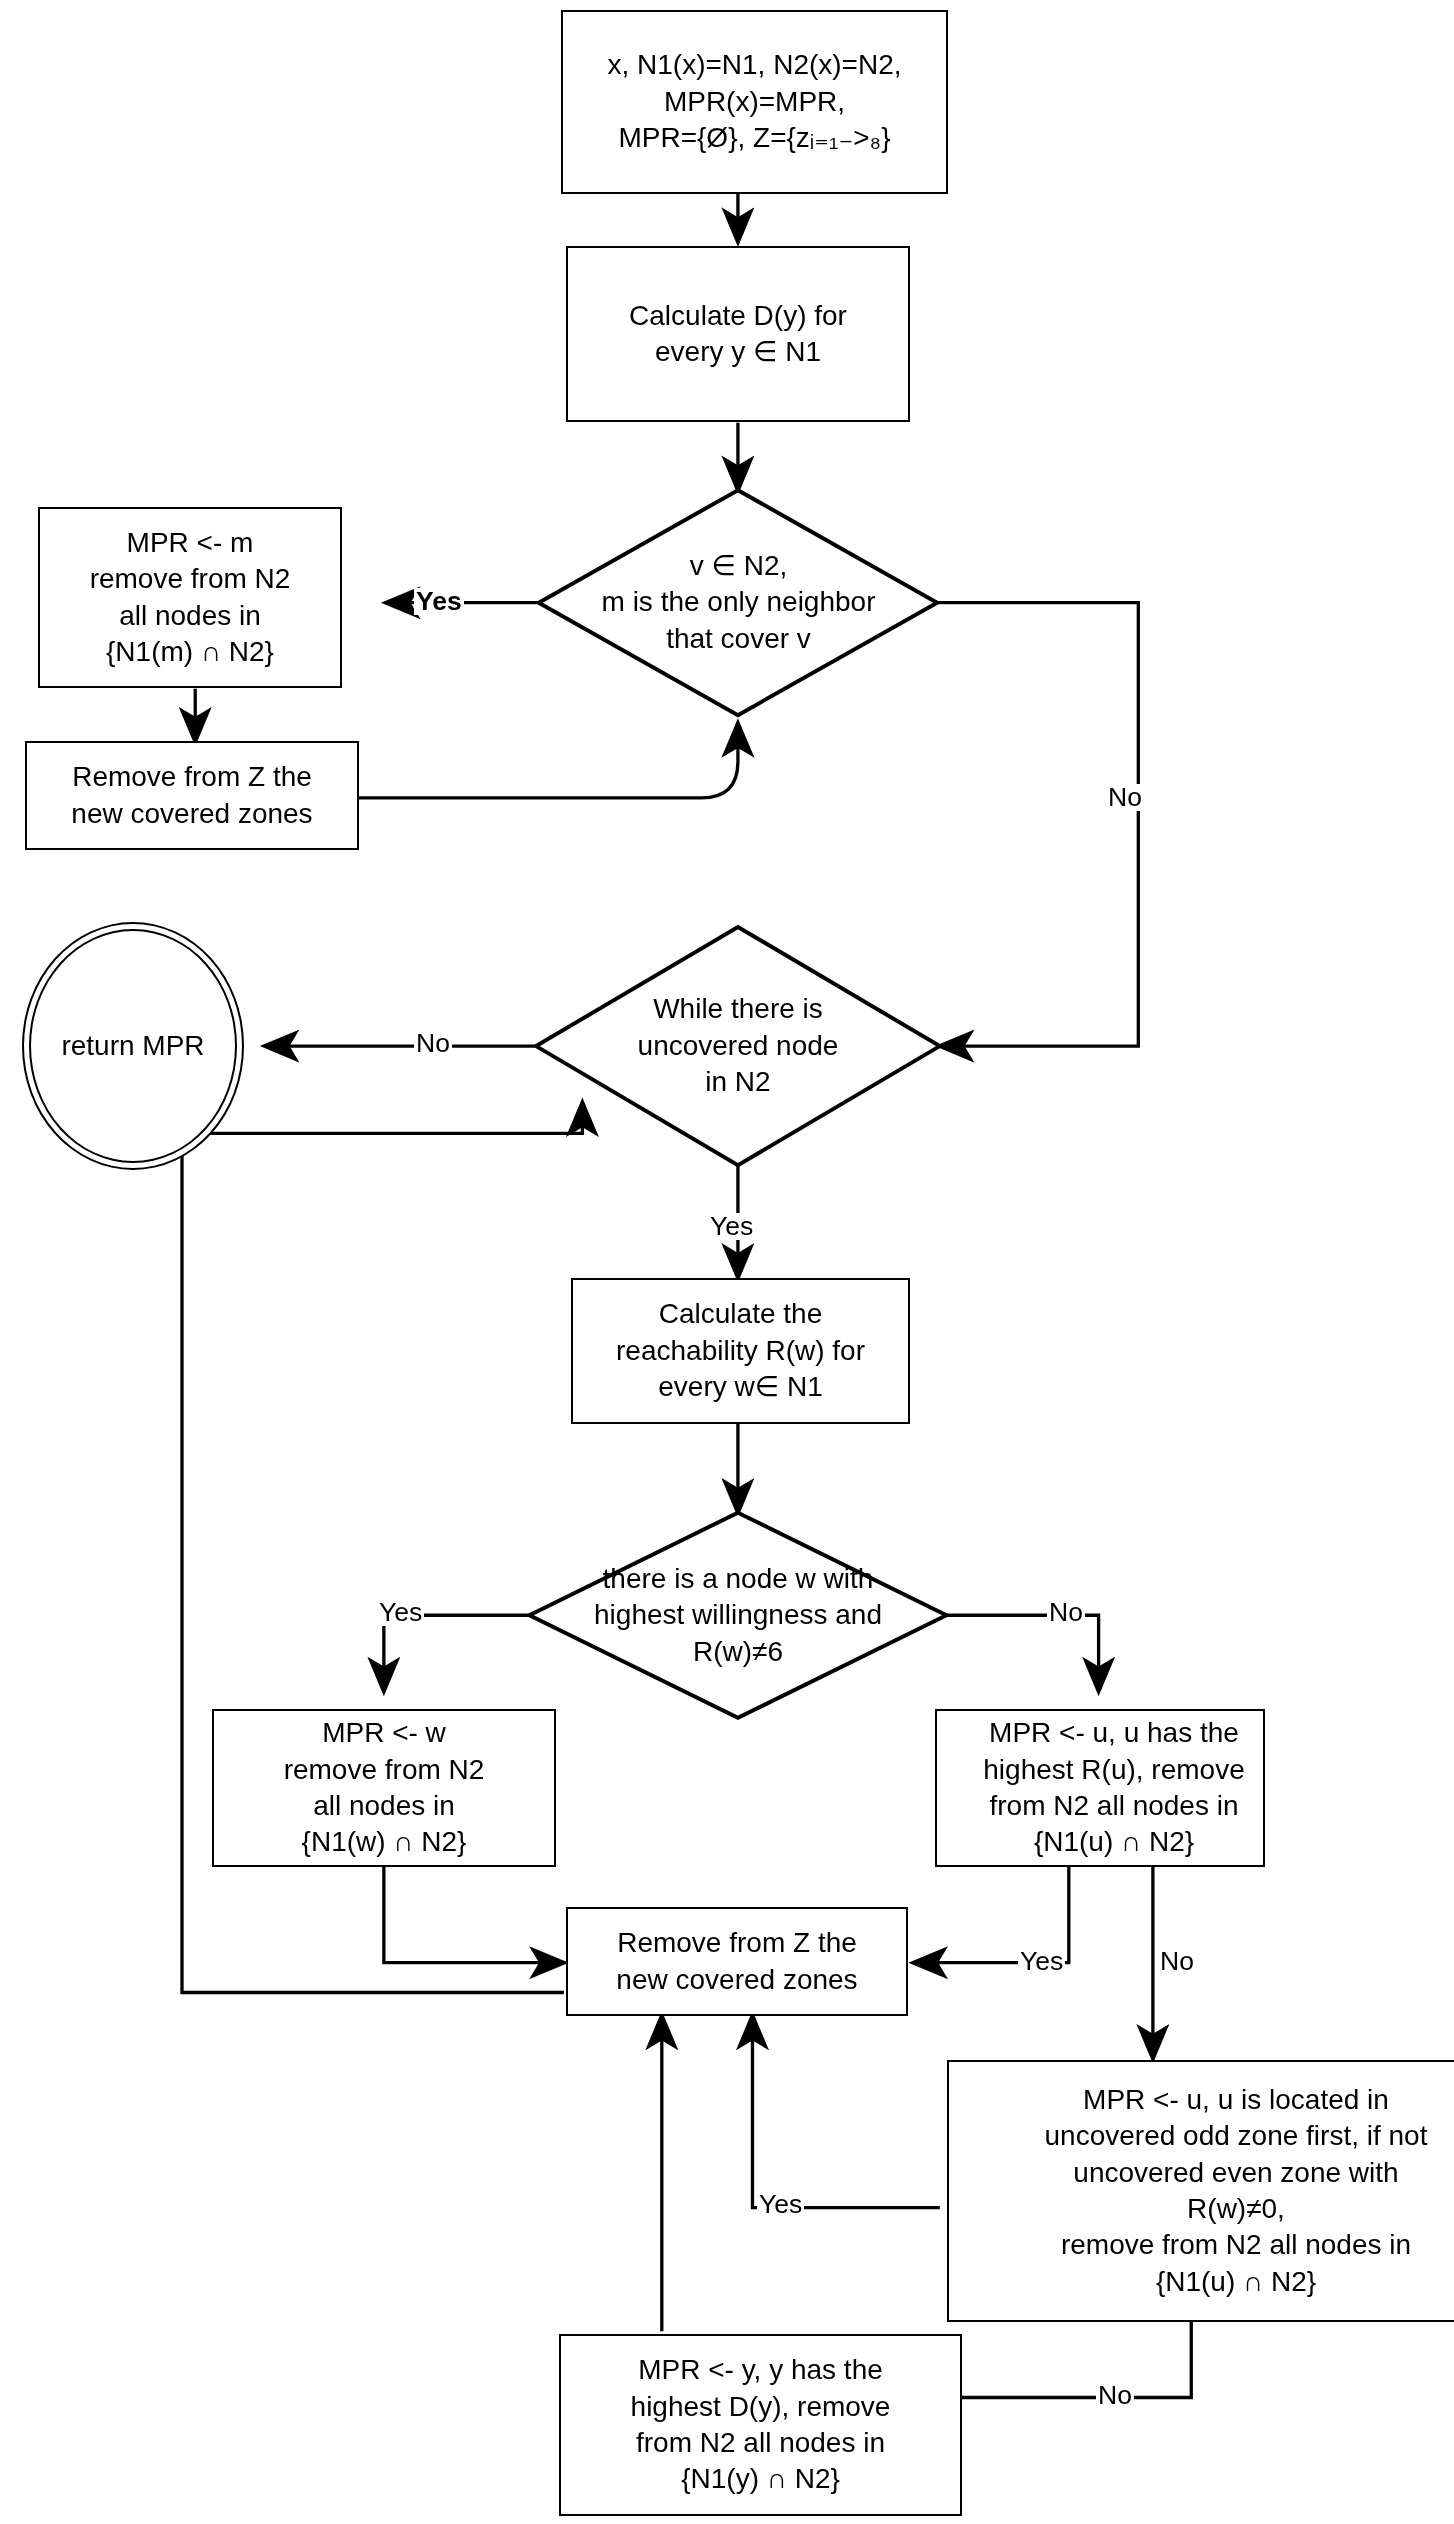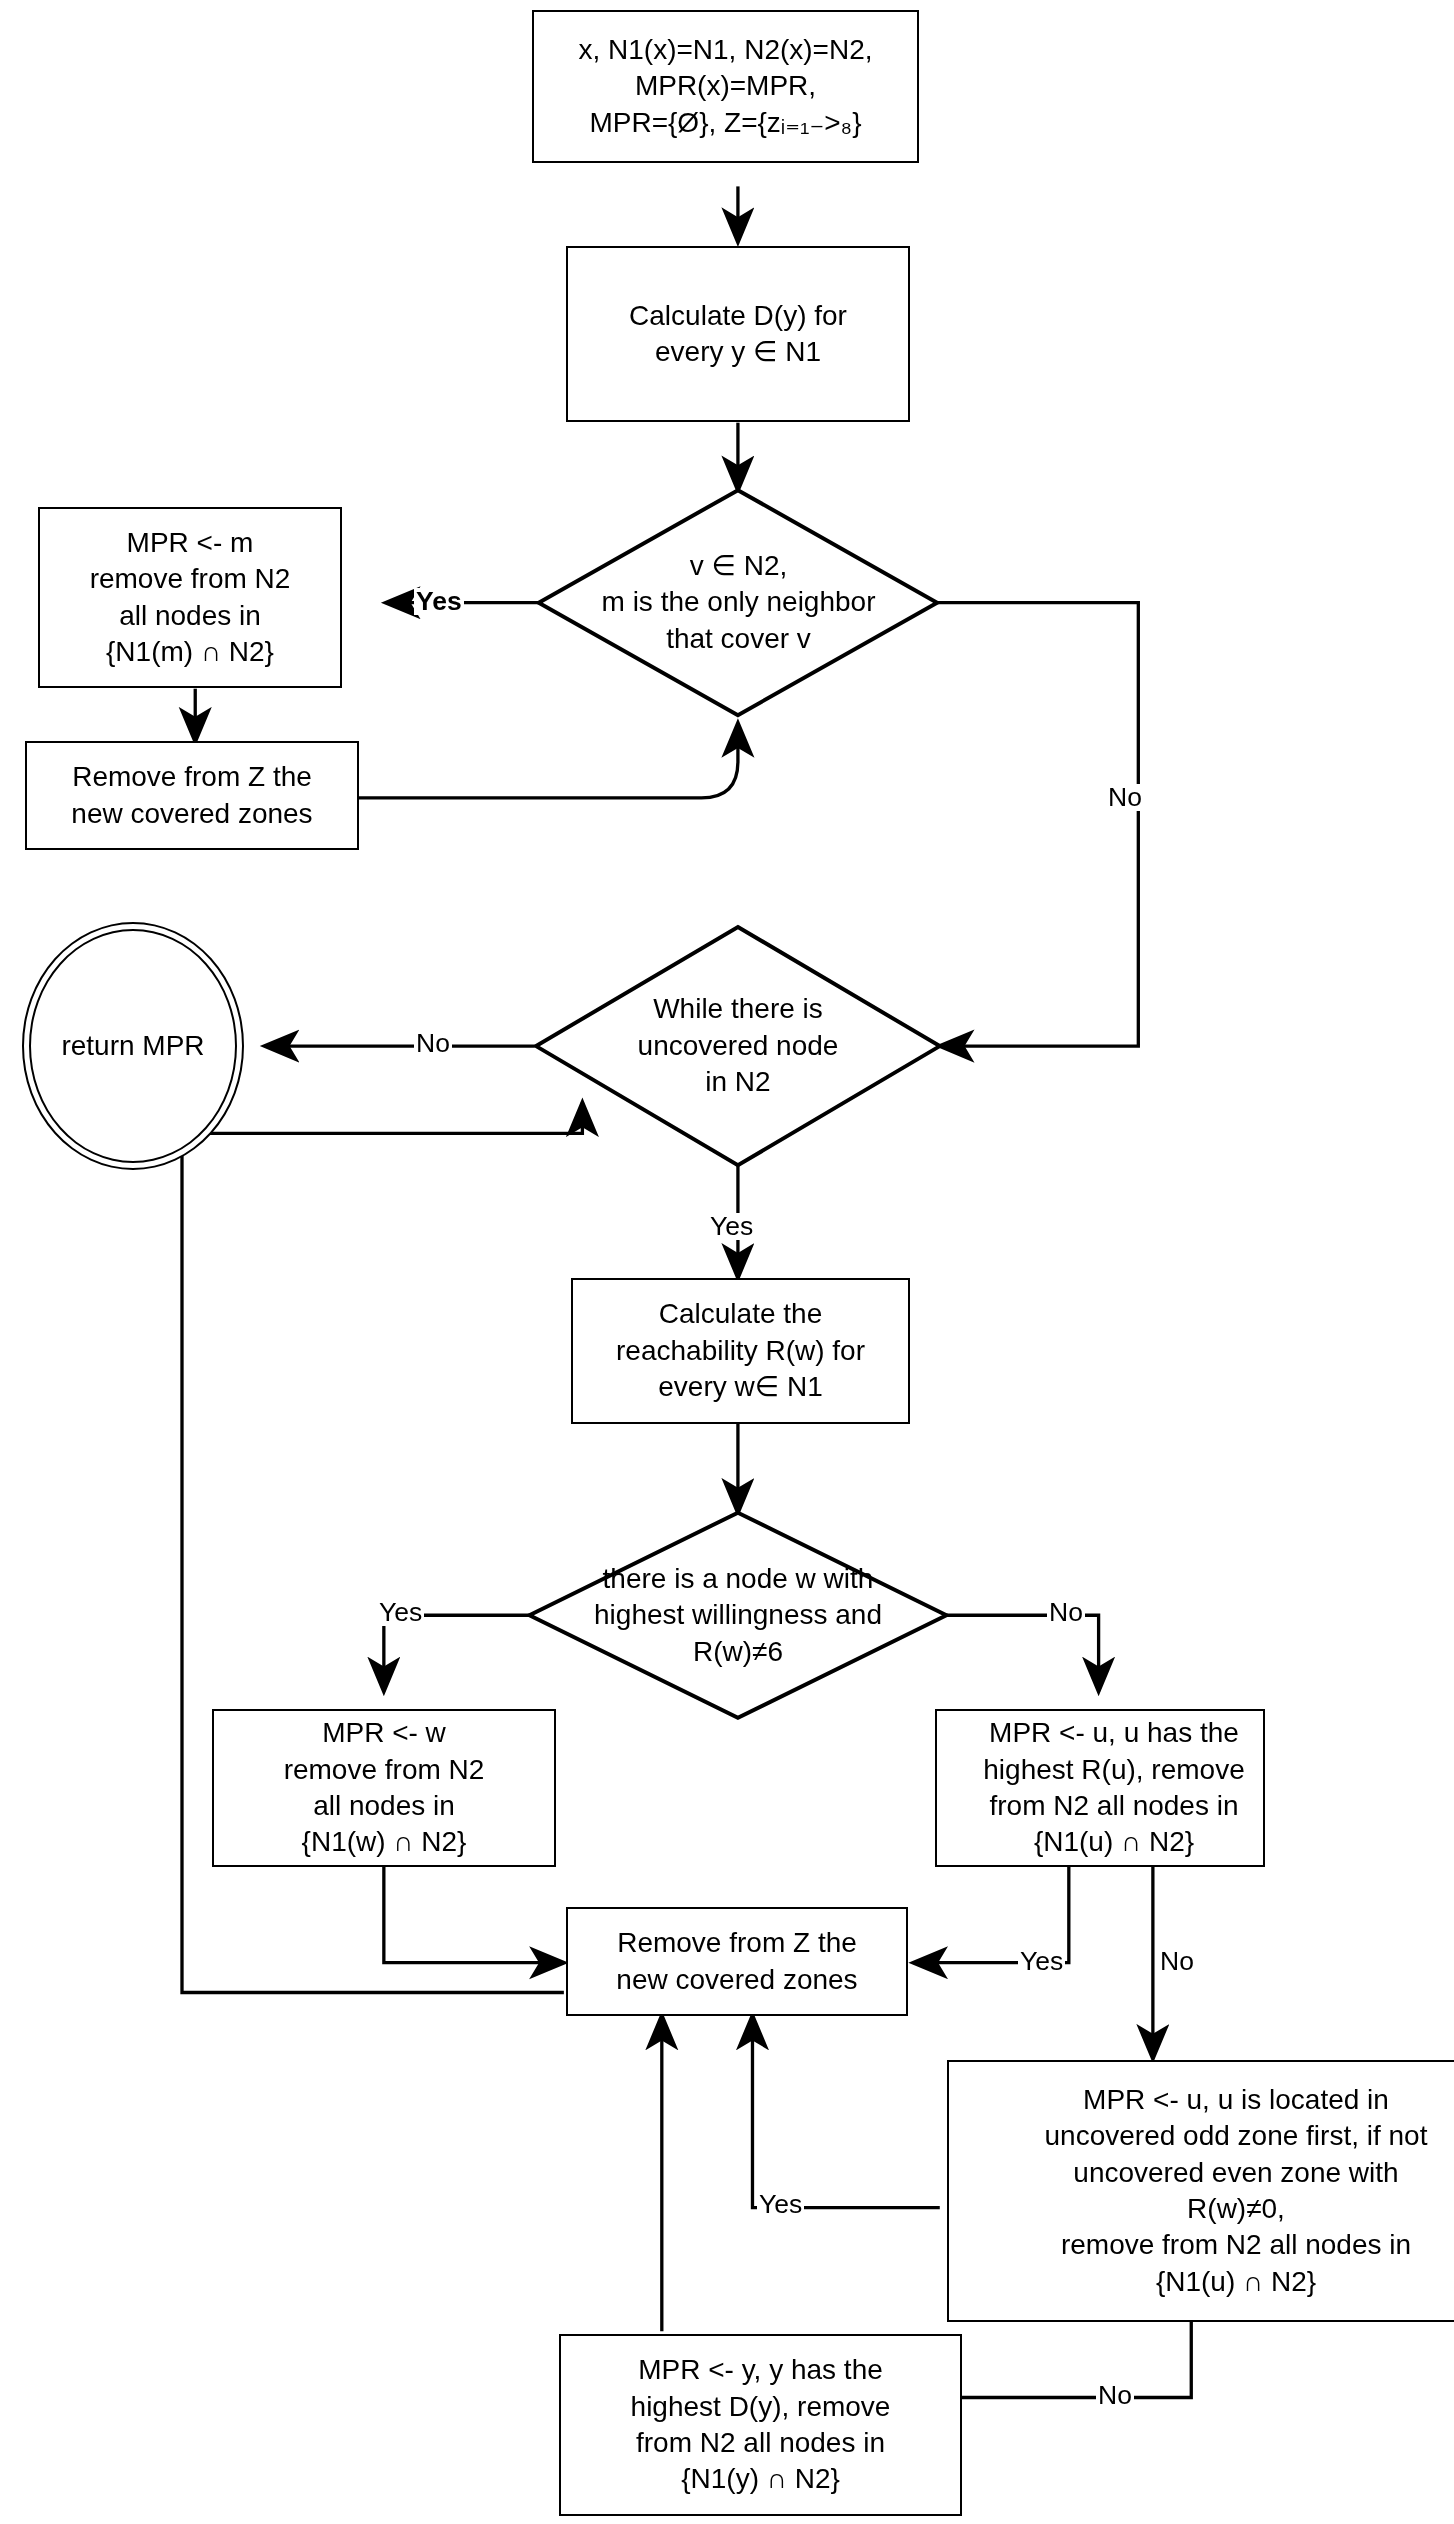--- a/index.html
+++ b/index.html
@@ -75,21 +75,21 @@
       <path d="M852,3010 L275,3010 L275,1712 L880,1712 L880,1665" marker-end="url(#ah)"></path>
     </g>
 
     <g stroke="#000" stroke-width="6" fill="#ffffff">
       <polygon points="1115,740 1416,910 1115,1080 814,910"></polygon>
       <polygon points="1115,1400 1420,1580 1115,1760 810,1580"></polygon>
       <polygon points="1115,2285 1430,2440 1115,2595 800,2440"></polygon>
     </g>
   </svg>
 
-  <div class="node proc f42" style="left:532px;top:10px;width:387px;height:153px;">
+  <div class="node proc f42" style="left:561px;top:10px;width:387px;height:184px;">
     <div class="txt">x, N1(x)=N1, N2(x)=N2,
 MPR(x)=MPR,
 MPR={Ø}, Z={zᵢ₌₁₋&gt;₈}</div>
   </div>
 
   <div class="node proc f42" style="left:566px;top:246px;width:344px;height:176px;">
     <div class="txt">Calculate D(y) for
 every y ∈ N1</div>
   </div>
 

